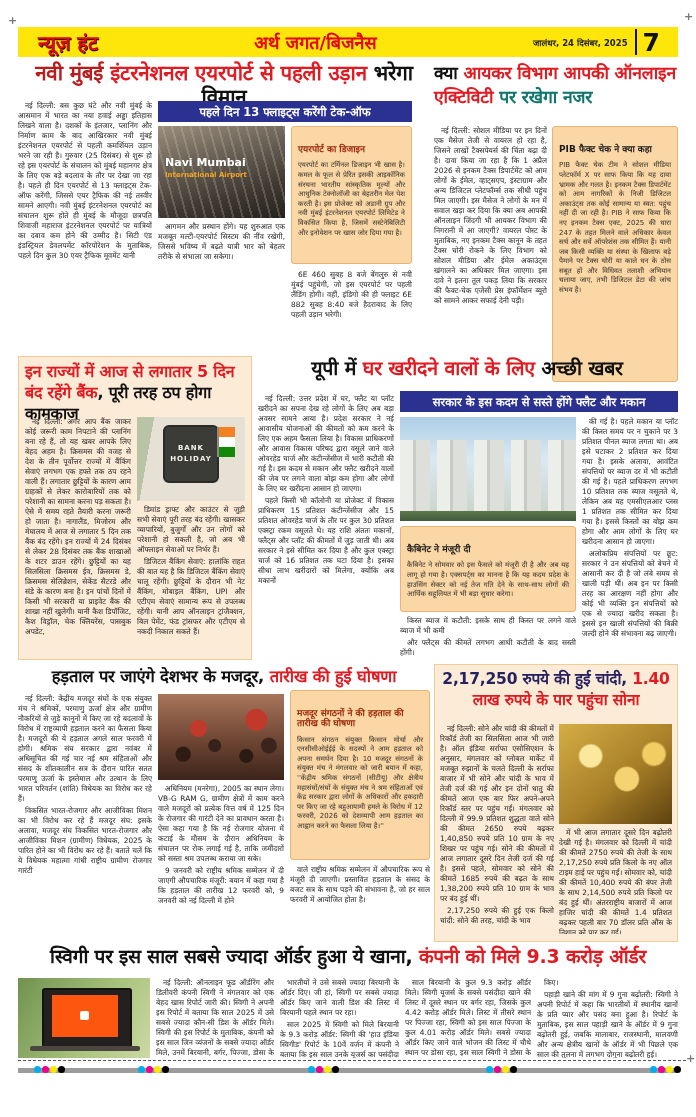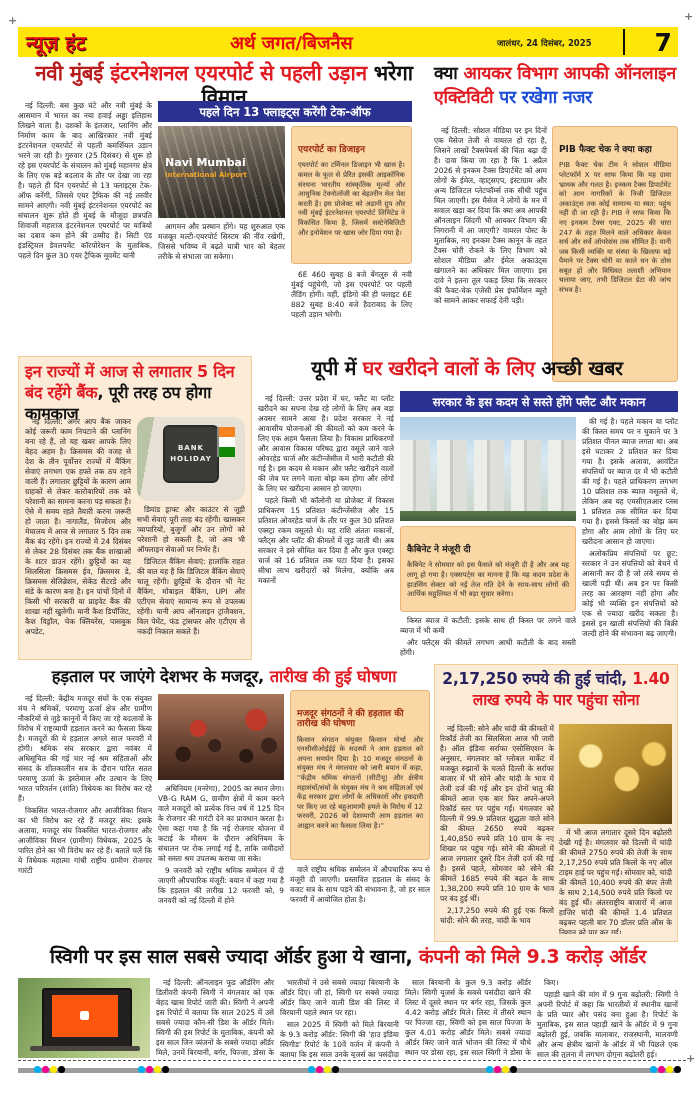--- a/index.html
+++ b/index.html
@@ -1,21 +1,21 @@
 <!DOCTYPE html>
 <html><head>
 <meta charset="utf-8">
 <style>
   html,body{margin:0;padding:0;background:#ffffff;}
   #page{position:relative;width:696px;height:1117px;background:#ffffff;overflow:hidden;
         font-family:"DejaVu Sans",sans-serif;color:#1e1e1e;}
   .abs{position:absolute;}
   .crop{position:absolute;color:#777;font-size:11px;font-weight:bold;}
   
-  #masthead{left:18px;top:27px;width:660px;height:30px;background:#ffe60a;display:flex;align-items:center;padding:0;box-sizing:border-box;gap:24px;}
+  #masthead{left:18px;top:27px;width:660px;height:30px;background:#ffe60a;display:flex;align-items:center;padding:12px;box-sizing:border-box;}
   #logo{font-size:20px;font-weight:800;color:#e30613;margin-left:8px;white-space:nowrap;
         text-shadow:0.7px 0.7px 0 #111;}
   #section-title{flex:1;text-align:center;font-size:18px;font-weight:800;color:#e30613;}
   #edition-date{font-size:8.5px;font-weight:bold;color:#222;white-space:nowrap;margin-right:7px;}
   #pnum-sep{width:2px;height:26px;background:#111;}
   #page-number{font-size:25px;font-weight:800;color:#111;margin:0 6px 0 6px;line-height:1;}
   
   .headline{position:absolute;font-weight:800;line-height:1.18;letter-spacing:-0.2px;}
   .hl-center{text-align:center;}
   
@@ -32,21 +32,21 @@
   .obox .t-dark{color:#1b1b1b;}
   .obox .obox-body{font-size:7px;line-height:9.6px;text-align:justify;color:#33302c;}
   .panel{position:absolute;background:#fcebd7;border:1px solid #f2cc96;box-sizing:border-box;}
   
   .photo{position:absolute;overflow:hidden;}
   #airport-photo{background:
       repeating-linear-gradient(75deg,rgba(225,215,190,0.22) 0 2px,rgba(0,0,0,0) 2px 9px),
       linear-gradient(165deg,#9a8d7d 0%,#6b6257 35%,#3f3a33 70%,#26221d 100%);}
   #airport-photo .ap1{position:absolute;left:7px;top:30px;color:#fff;font-weight:800;font-size:11px;}
   #airport-photo .ap2{position:absolute;left:7px;top:45px;color:#f5a623;font-weight:bold;font-size:7px;}
-  #bank-photo{background:linear-gradient(100deg,#b9c4a6 0 14%,#e6e1d4 14% 100%);border-radius:12px;}
+  #bank-photo{background:linear-gradient(100deg,#b9c4a6 0 14%,#e6e1d4 14% 100%);}
   #bank-board{position:absolute;left:26px;top:8px;width:52px;height:54px;background:#3b3b38;
       border-radius:6px;border:2px solid #2a2a27;display:flex;align-items:center;justify-content:center;
       color:#f4f2ea;font-size:7px;font-weight:bold;letter-spacing:1px;text-align:center;line-height:1.6;}
   #bank-flag{position:absolute;right:10px;top:10px;width:16px;height:30px;
       background:linear-gradient(#f58220 0 33%,#ffffff 33% 66%,#138808 66% 100%);border-left:2px solid #8a8a84;}
   #buildings-photo{background:linear-gradient(#aecde6 0%,#d9e9f3 40%,#c9d2c6 100%);}
   #buildings-photo::before{content:"";position:absolute;left:0;right:0;bottom:8px;top:22%;
       background:repeating-linear-gradient(90deg,#eceeea 0 13px,#c9ccc6 13px 16px,#dddfda 16px 30px,rgba(0,0,0,0) 30px 37px);}
   #buildings-photo::after{content:"";position:absolute;left:0;right:0;bottom:0;height:10px;
       background:linear-gradient(#5d7a4a,#42593a);}
@@ -108,21 +108,21 @@
   <div class="obox" style="left:291px;top:126px;width:121px;height:138px;">
     <div class="obox-title t-red">एयरपोर्ट का डिजाइन</div>
     <div class="obox-body">
         <p>एयरपोर्ट का टर्मिनल डिजाइन भी खास है। कमल के फूल से प्रेरित इसकी आइकॉनिक संरचना भारतीय सांस्कृतिक मूल्यों और आधुनिक टेक्नोलॉजी का बेहतरीन मेल पेश करती है। इस प्रोजेक्ट को अडानी ग्रुप और नवी मुंबई इंटरनेशनल एयरपोर्ट लिमिटेड ने विकसित किया है, जिसमें सस्टेनेबिलिटी और इनोवेशन पर खास जोर दिया गया है।</p>
       </div>
   </div>
   <div class="col" style="left:291px;top:270px;width:121px;height:82px;">
       <p>6E 460 सुबह 8 बजे बेंगलुरु से नवी मुंबई पहुंचेगी, जो इस एयरपोर्ट पर पहली लैंडिंग होगी। वहीं, इंडिगो की ही फ्लाइट 6E 882 सुबह 8:40 बजे हैदराबाद के लिए पहली उड़ान भरेगी।</p>
     </div>
 
-  <div class="headline" style="left:434px;top:62px;width:246px;font-size:17.5px;line-height:1.35;"><span style="color: rgb(17, 17, 17);">क्या </span><span style="color: rgb(225, 27, 34);">आयकर विभाग आपकी ऑनलाइन एक्टिविटी</span><span style="color: #1d4ed8;"> पर रखेगा नजर</span></div>
+  <div class="headline" style="left:434px;top:62px;width:246px;font-size:17.5px;line-height:1.35;"><span style="color: rgb(17, 17, 17);">क्या </span><span style="color: rgb(225, 27, 34);">आयकर विभाग आपकी ऑनलाइन एक्टिविटी</span><span style="color: #0f766e;"> पर रखेगा नजर</span></div>
   <div class="col" style="left:434px;top:126px;width:113px;height:226px;">
       <p>नई दिल्ली: सोशल मीडिया पर इन दिनों एक मैसेज तेजी से वायरल हो रहा है, जिसने लाखों टैक्सपेयर्स की चिंता बढ़ा दी है। दावा किया जा रहा है कि 1 अप्रैल 2026 से इनकम टैक्स डिपार्टमेंट को आम लोगों के ईमेल, व्हाट्सएप, इंस्टाग्राम और अन्य डिजिटल प्लेटफॉर्म्स तक सीधी पहुंच मिल जाएगी। इस मैसेज ने लोगों के मन में सवाल खड़ा कर दिया कि क्या अब आपकी ऑनलाइन जिंदगी भी आयकर विभाग की निगरानी में आ जाएगी? वायरल पोस्ट के मुताबिक, नए इनकम टैक्स कानून के तहत टैक्स चोरी रोकने के लिए विभाग को सोशल मीडिया और ईमेल अकाउंट्स खंगालने का अधिकार मिल जाएगा। इस दावे ने इतना तूल पकड़ लिया कि सरकार की फैक्ट-चेक एजेंसी प्रेस इंफॉर्मेशन ब्यूरो को सामने आकर सफाई देनी पड़ी।</p>
     </div>
   <div class="obox" style="left:552px;top:126px;width:126px;height:256px;">
     <div class="obox-title t-dark">PIB फैक्ट चेक ने क्या कहा</div>
     <div class="obox-body">
         <p>PIB फैक्ट चेक टीम ने सोशल मीडिया प्लेटफॉर्म X पर साफ किया कि यह दावा भ्रामक और गलत है। इनकम टैक्स डिपार्टमेंट को आम नागरिकों के निजी डिजिटल अकाउंट्स तक कोई सामान्य या स्वत: पहुंच नहीं दी जा रही है। PIB ने साफ किया कि नए इनकम टैक्स एक्ट, 2025 की धारा 247 के तहत मिलने वाले अधिकार केवल सर्च और सर्वे ऑपरेशंस तक सीमित हैं। यानी जब किसी व्यक्ति या संस्था के खिलाफ बड़े पैमाने पर टैक्स चोरी या काले धन के ठोस सबूत हों और विधिवत तलाशी अभियान चलाया जाए, तभी डिजिटल डेटा की जांच संभव है।</p>
       </div>
   </div>
 

